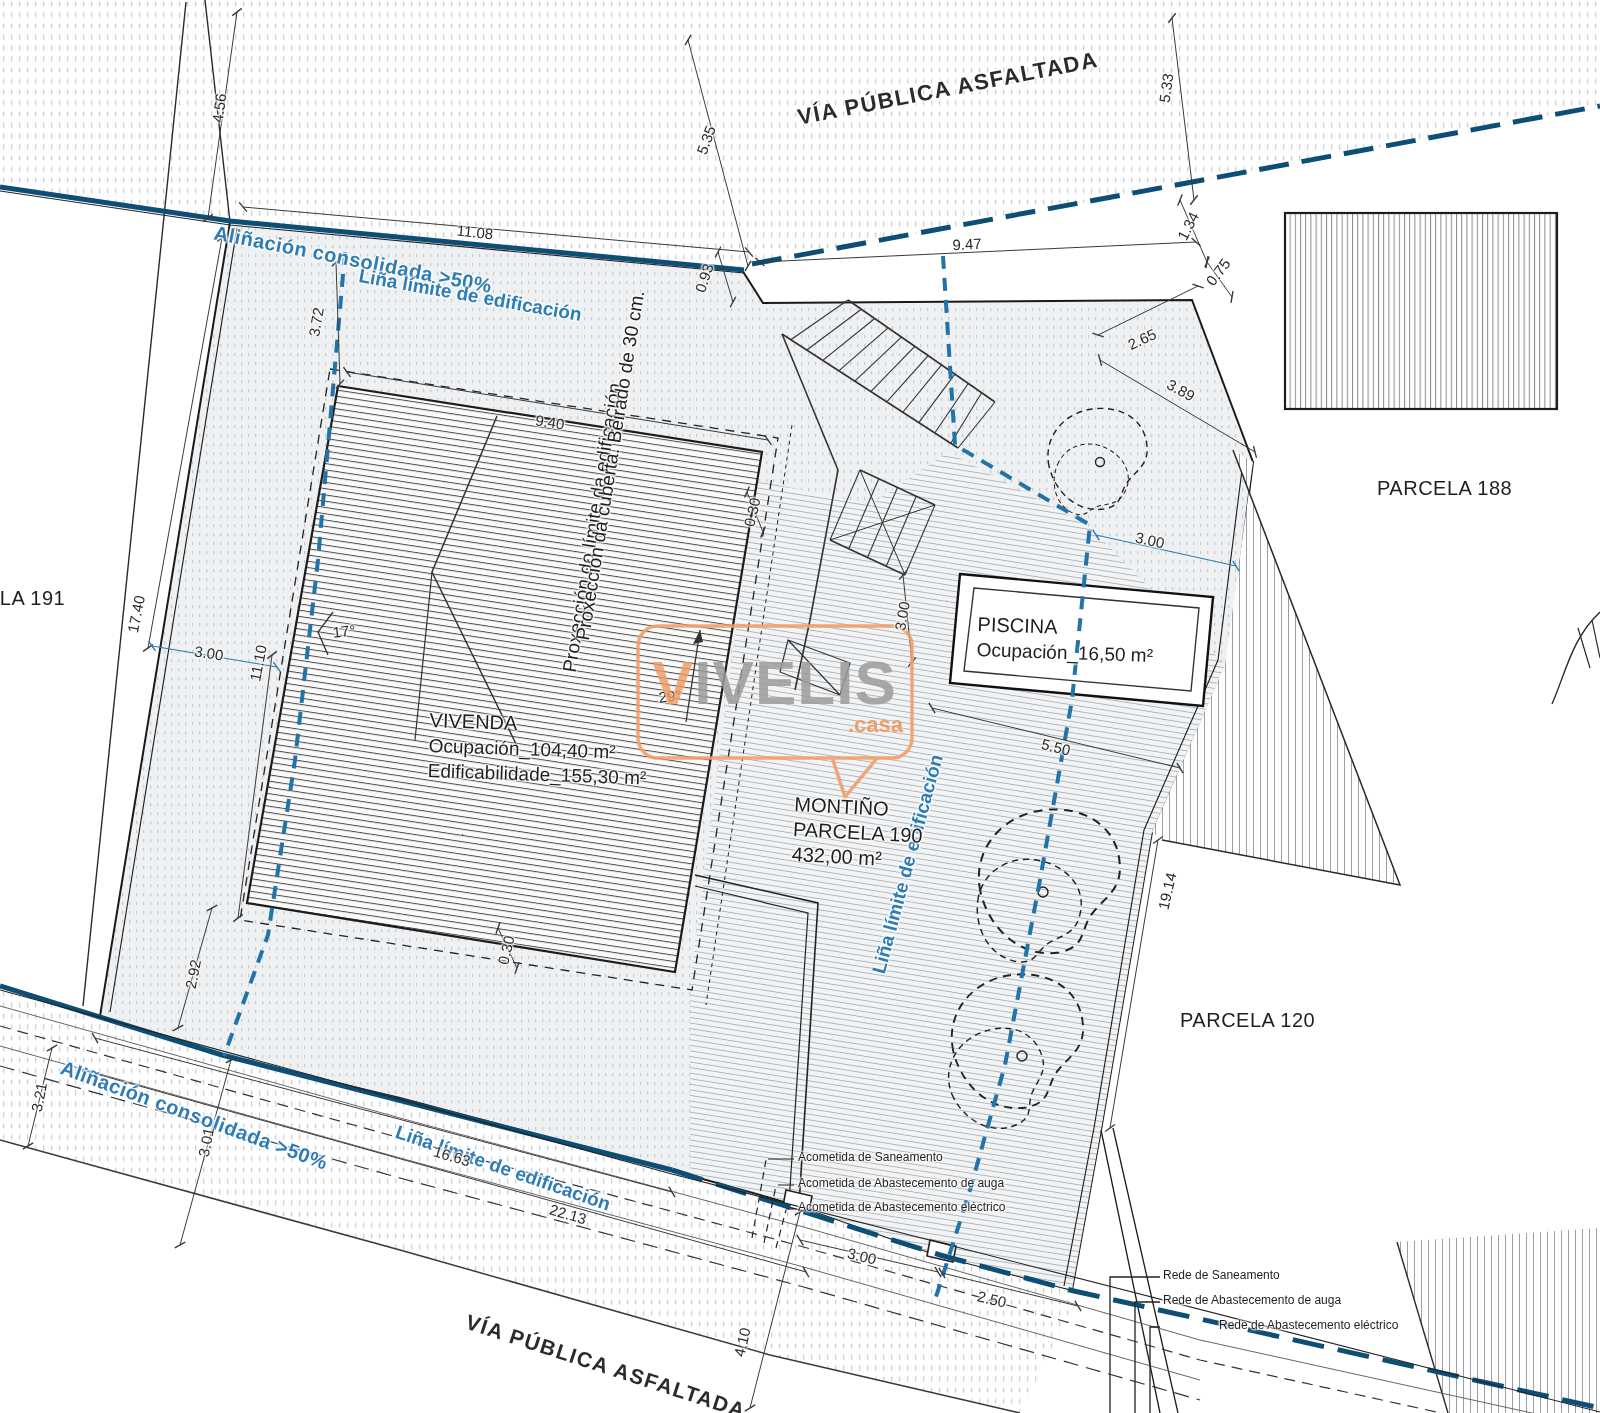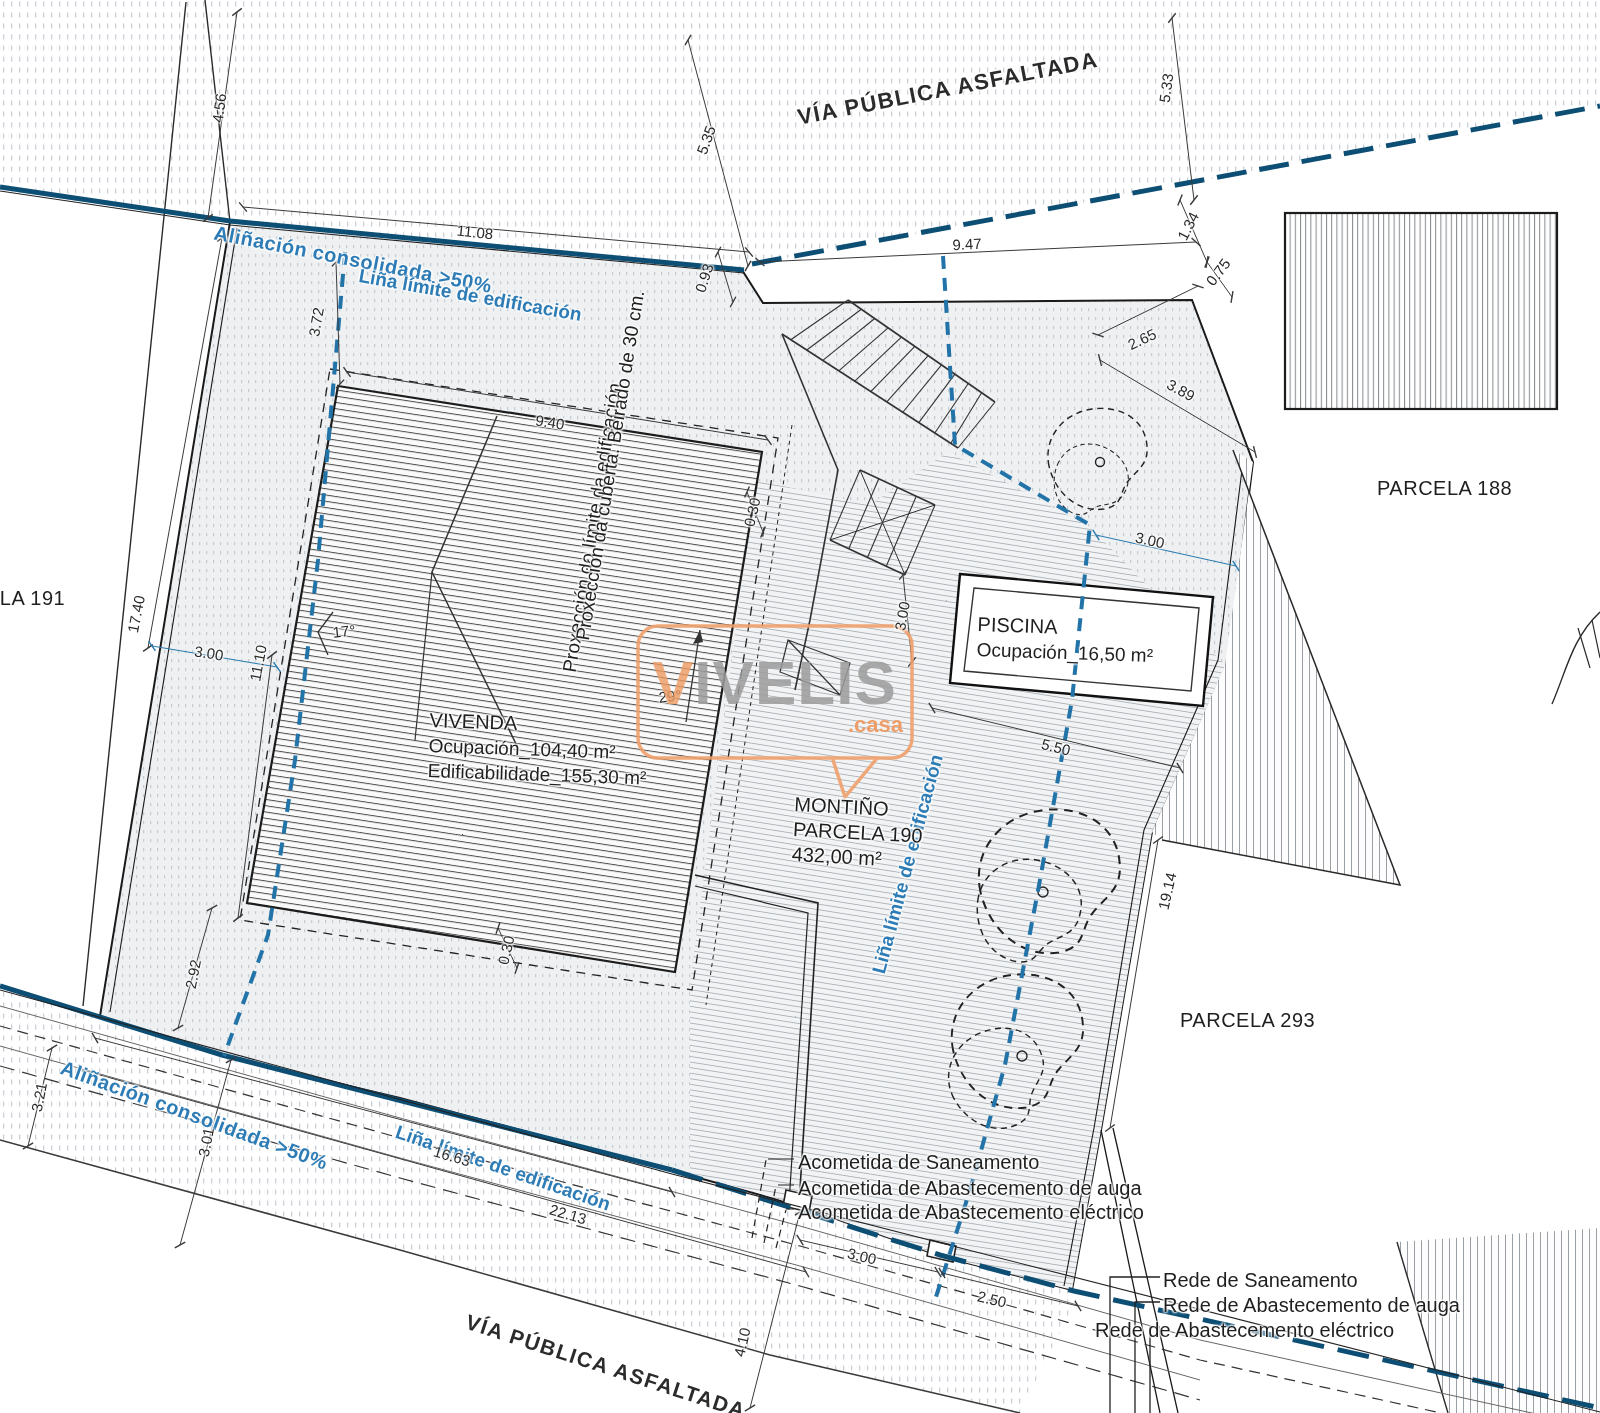--- a/index.html
+++ b/index.html
@@ -6,21 +6,21 @@
   #canvas{position:relative;width:1600px;height:1413px;overflow:hidden;background:#fff;
           font-family:"Liberation Sans",sans-serif;}
   #linework{position:absolute;left:0;top:0;}
   .lbl{position:absolute;white-space:nowrap;color:#1f1f1f;line-height:1.25;
        transform-origin:0 0;
        text-shadow:-1px -1px 2px rgba(255,255,255,.95),1px -1px 2px rgba(255,255,255,.95),
                    -1px 1px 2px rgba(255,255,255,.95),1px 1px 2px rgba(255,255,255,.95);}
   .blue{color:#2e7cb5;font-weight:bold;}
   .big{font-size:20px;letter-spacing:.5px;}
   .med{font-size:19px;}
-  .small{font-size:20px;}
+  .small{font-size:12px;}
   .dim-label{position:absolute;font-size:15px;color:#2a2a2a;white-space:nowrap;
        transform-origin:center;
        text-shadow:-1px -1px 2px rgba(255,255,255,.95),1px -1px 2px rgba(255,255,255,.95),
                    -1px 1px 2px rgba(255,255,255,.95),1px 1px 2px rgba(255,255,255,.95);}
   .roadname{font-size:22px;letter-spacing:1.5px;font-weight:bold;color:#2b2b2b;}
   .block div{line-height:25px;}
   #logo-text{position:absolute;left:652px;top:634px;font-weight:bold;font-size:62px;
        letter-spacing:1px;color:#9c9c9c;opacity:.85;margin-top:13px;}
   #logo-text .logo-v{color:#ee9a62;opacity:.95;}
   #logo-casa{position:absolute;left:848px;top:712px;font-size:22px;font-weight:bold;
@@ -293,33 +293,33 @@
     <div>Ocupación_16,50 m²</div>
   </div>
 
   <div class="lbl block" style="left:795px;top:792px;transform:rotate(3deg);font-size:20px;">
     <div>MONTIÑO</div>
     <div>PARCELA 190</div>
     <div>432,00 m²</div>
   </div>
 
   <div class="lbl big" style="left:1377px;top:476px;">PARCELA 188</div>
-  <div class="lbl big" style="left:1180px;top:1008px;">PARCELA 293</div>
+  <div class="lbl big" style="left:1180px;top:1008px;">PARCELA 120</div>
   <div class="lbl big" style="left:-14px;top:586px;">ELA 191</div>
 
   <div class="lbl med" style="left:704px;top:682px;transform:translate(-50%,-50%) rotate(-81deg);">Proxección do límite da edificación</div>
   <div class="lbl med" style="left:748px;top:650px;transform:translate(-50%,-50%) rotate(-81deg);">Proxección da cuberta. Beirado de 30 cm.</div>
 
   <div class="lbl small" style="left:798px;top:1150px;">Acometida de Saneamento</div>
   <div class="lbl small" style="left:798px;top:1176px;text-align:center;">Acometida de Abastecemento de auga</div>
   <div class="lbl small" style="left:798px;top:1200px;">Acometida de Abastecemento eléctrico</div>
 
   <div class="lbl small" style="left:1163px;top:1268px;">Rede de Saneamento</div>
   <div class="lbl small" style="left:1163px;top:1293px;">Rede de Abastecemento de auga</div>
-  <div class="lbl small" style="left:1095px;top:1318px;text-align:right;">Rede de Abastecemento eléctrico</div>
+  <div class="lbl small" style="left:1219px;top:1318px;text-align:right;">Rede de Abastecemento eléctrico</div>
 </div>
 
 <div id="dim-labels">
       <div class="dim-label" style="left: 219px; top: 108px; transform: translate(-50%, -50%) rotate(-82deg);">4.56</div>
       <div class="dim-label" style="left: 706px; top: 140px; transform: translate(-50%, -50%) rotate(-70deg);">5.35</div>
       <div class="dim-label" style="left: 1166px; top: 88px; transform: translate(-50%, -50%) rotate(-82deg);">5.33</div>
       <div class="dim-label" style="left: 475px; top: 232px; transform: translate(-50%, -50%) rotate(6deg);">11.08</div>
       <div class="dim-label" style="left: 704px; top: 278px; transform: translate(-50%, -50%) rotate(-72deg);">0.93</div>
       <div class="dim-label" style="left: 967px; top: 244px; transform: translate(-50%, -50%) rotate(-3deg);">9.47</div>
       <div class="dim-label" style="left: 1188px; top: 226px; transform: translate(-50%, -50%) rotate(-63deg);">1.34</div>

